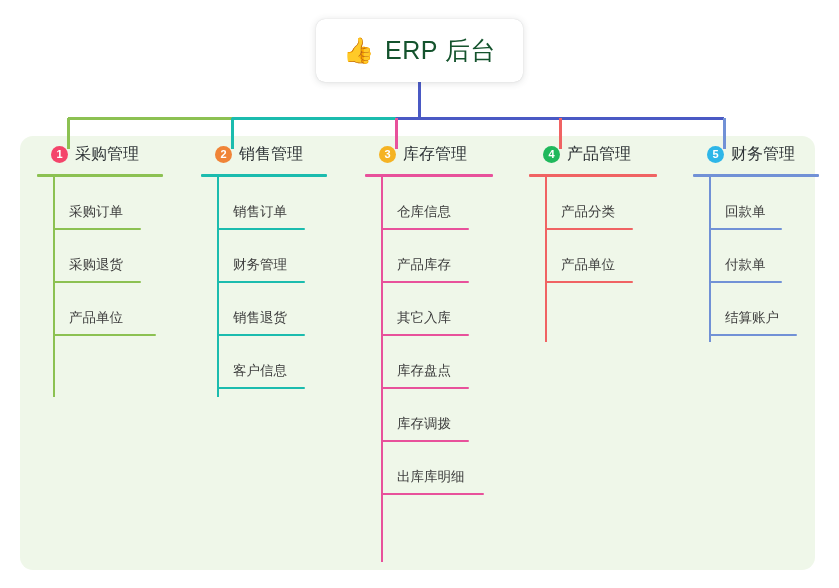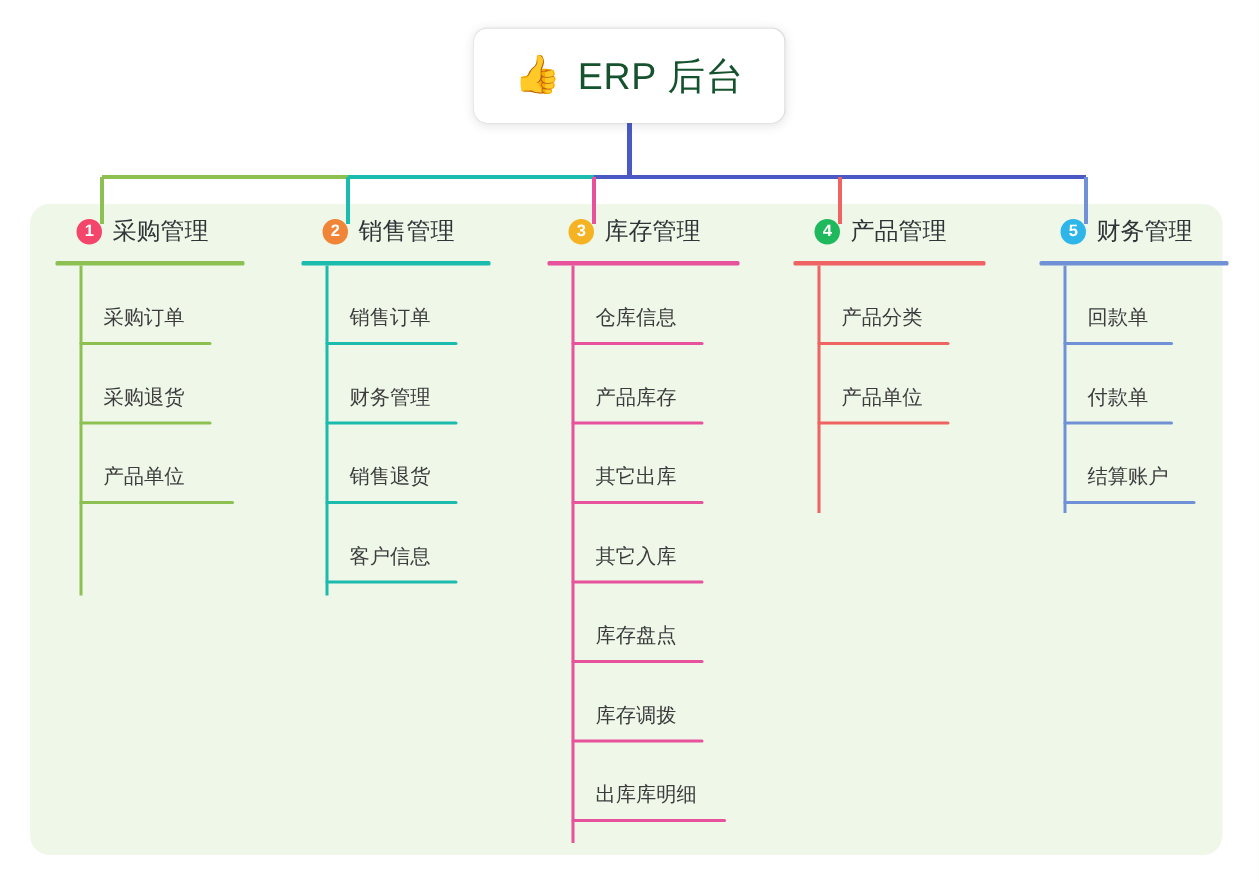--- a/index.html
+++ b/index.html
@@ -235,24 +235,20 @@
           <div class="spine" style="background: rgb(232, 81, 155); height: 385px;"></div>
           <div class="leaf">
             <span class="leaf-text">仓库信息</span>
             <div class="leaf-rule" style="background: rgb(232, 81, 155); width: 88px;"></div>
           </div>
           <div class="leaf">
             <span class="leaf-text">产品库存</span>
             <div class="leaf-rule" style="background: rgb(232, 81, 155); width: 88px;"></div>
           </div>
           <div class="leaf">
-            <span class="leaf-text">其它出库</span>
-            <div class="leaf-rule" style="background: rgb(232, 81, 155); width: 88px;"></div>
-          </div>
-          <div class="leaf">
             <span class="leaf-text">其它入库</span>
             <div class="leaf-rule" style="background: rgb(232, 81, 155); width: 88px;"></div>
           </div>
           <div class="leaf">
             <span class="leaf-text">库存盘点</span>
             <div class="leaf-rule" style="background: rgb(232, 81, 155); width: 88px;"></div>
           </div>
           <div class="leaf">
             <span class="leaf-text">库存调拨</span>
             <div class="leaf-rule" style="background: rgb(232, 81, 155); width: 88px;"></div>

